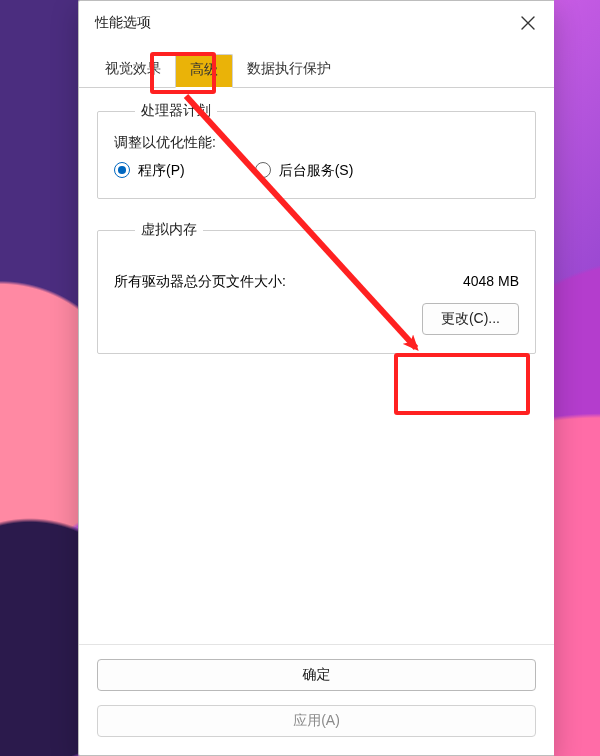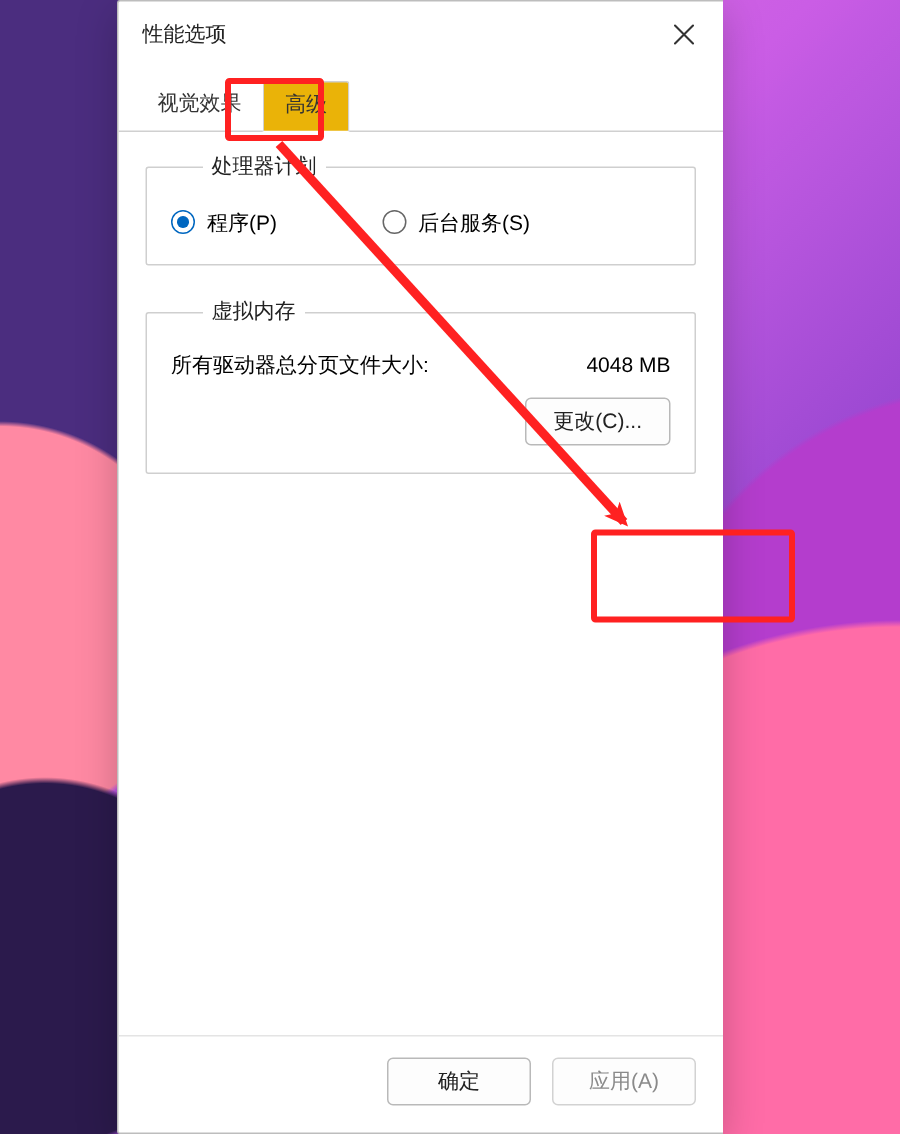--- a/index.html
+++ b/index.html
@@ -16,21 +16,21 @@
       radial-gradient(circle at 0% 55%, #ff8aa3 0 18%, transparent 18.5%),
       radial-gradient(circle at -10% 10%, #4a2e7c 0 30%, transparent 30.5%),
       radial-gradient(circle at 100% 100%, #ff6ea6 0 35%, transparent 35.5%),
       radial-gradient(circle at 110% 65%, #b03fc8 0 28%, transparent 28.5%),
       linear-gradient(135deg, #e37bd2, #c65fe0 40%, #8d44c8 70%, #4a2e7c);
     filter: saturate(1.05);
   }
   .window {
     position: absolute;
     left: 78px; top: 0;
-    width: 404px; height: 756px;
+    width: 476px; height: 756px;
     background: #ffffff;
     border: 1px solid #bdbdbd;
     border-right: none;
     display: flex; flex-direction: column;
     box-shadow: 0 8px 28px rgba(0,0,0,.22);
     border-radius: 2px 0 0 2px;
   }
   .titlebar {
     height: 44px;
     display: flex; align-items: center;
@@ -97,21 +97,21 @@
     border: 1.6px solid #666; position: relative; background: #fff;
   }
   .radio.selected .dot { border-color: #0067c0; }
   .radio.selected .dot::after {
     content: ""; position: absolute; inset: 3.2px;
     border-radius: 50%; background: #0067c0;
   }
 
   .kv-row {
     display: flex; justify-content: space-between;
-    margin-top: 4px; margin-bottom: 12px;
+    margin-top: 20px; margin-bottom: 12px;
   }
 
   .btn {
     height: 32px;
     padding: 0 18px;
     min-width: 96px;
     border: 1px solid #b9b9b9;
     border-radius: 4px;
     background: #fdfdfd;
     color: #222;
@@ -120,20 +120,21 @@
     cursor: pointer;
   }
   .btn.disabled { color: #8a8a8a; border-color: #d2d2d2; cursor: default; }
 
   .change-wrap { display: flex; justify-content: flex-end; }
 
   .footer {
     display: flex; gap: 14px; justify-content: flex-end;
     padding: 14px 18px 18px 18px;
     border-top: 1px solid #e4e4e4;
+    flex-direction: column;
   }
 
   
   .highlight {
     position: absolute;
     border: 4px solid #ff2121;
     border-radius: 3px;
     pointer-events: none;
     z-index: 5;
   }
@@ -157,26 +158,28 @@
     <div class="close-btn">
       <svg viewBox="0 0 14 14">
         <path d="M1 1 L13 13 M13 1 L1 13" stroke="#333" stroke-width="1.4" stroke-linecap="round"></path>
       </svg>
     </div>
   </div>
 
   <div class="tabs">
     <div class="tab">视觉效果</div>
     <div class="tab active">高级</div>
+    <div class="tab">数据执行保护</div>
   </div>
 
   <div class="content">
 
     <fieldset class="group">
       <legend>处理器计划</legend>
+      <div class="subhead">调整以优化性能:</div>
       <div class="radio-row">
         <label class="radio selected">
           <span class="dot"></span>
           <span>程序(P)</span>
         </label>
         <label class="radio">
           <span class="dot"></span>
           <span>后台服务(S)</span>
         </label>
       </div>

